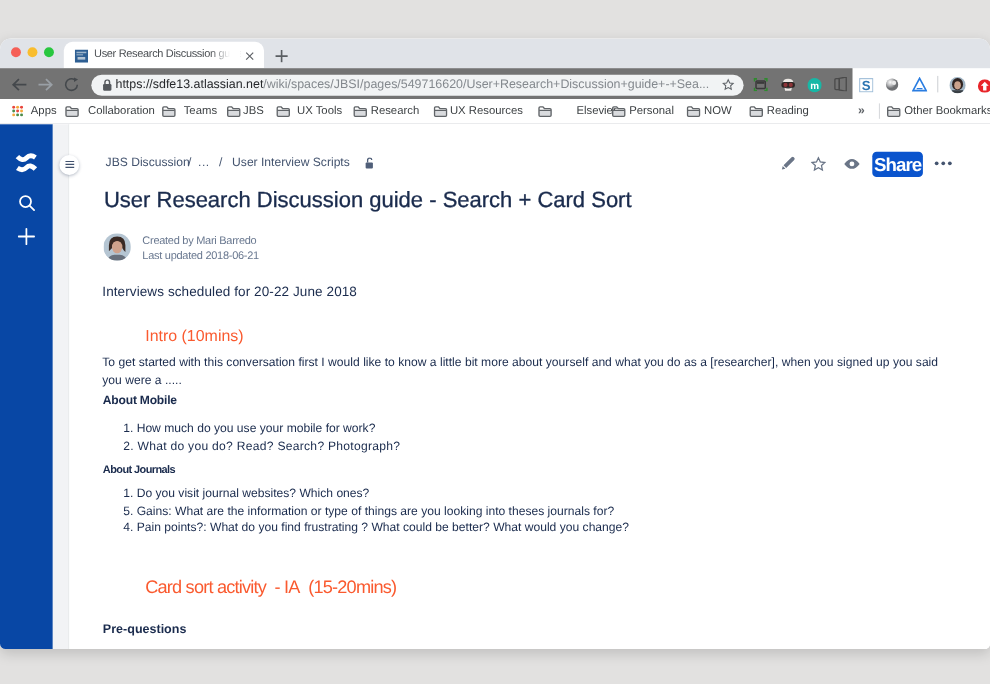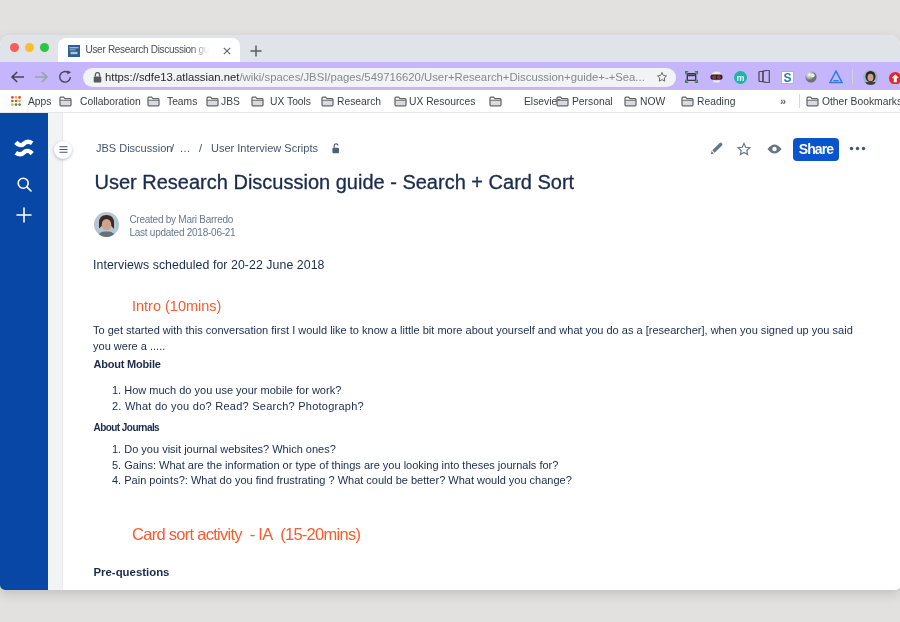--- a/index.html
+++ b/index.html
@@ -4,21 +4,21 @@
 <style>
   * { margin:0; padding:0; box-sizing:border-box; }
   html,body { width:900px; height:622px; overflow:hidden; font-family:"Liberation Sans", sans-serif; }
   body { background:#e2e1e0; position:relative; }
   .abs { position:absolute; }
   #win { position:absolute; left:0; top:35px; width:900px; height:555px;
          border-radius:10px 10px 5px 5px; box-shadow:0 4px 12px rgba(0,0,0,.15); overflow:hidden; background:#fff; }
   #tabbar { position:absolute; left:0; top:0; width:900px; height:27px; background:#e0e3e8; }
   .light { position:absolute; top:8px; width:9px; height:9px; border-radius:50%; }
   #tab { position:absolute; left:58px; top:3px; width:182px; height:24px; background:#fff; border-radius:8px 8px 0 0; }
-  #toolbar { position:absolute; left:0; top:27px; width:900px; height:28px; background:#c4b5fd;text-align:center; }
+  #toolbar { position:absolute; left:0; top:27px; width:775px; height:28px; background:#737373;text-align:center; }
   #omnibox { position:absolute; left:83px; top:5.5px; width:593px; height:19px; background:#f1f3f4; border-radius:9.5px; }
   #bookbar { position:absolute; left:0; top:55px; width:900px; height:23px; background:#fff; border-bottom:1px solid #e5e7e9; }
   .bk { position:absolute; top:0; height:22px; display:flex; align-items:center; font-size:10.3px; color:#3c4043; white-space:nowrap; }
   #content { position:absolute; left:0; top:78px; width:900px; height:477px; background:#fff; }
   #sidebar { position:absolute; left:0; top:0; width:48px; height:477px; background:#0847a5; }
   #sidegrey { position:absolute; left:48px; top:0; width:15px; height:477px; background:#f2f3f5; border-right:1px solid #e8eaec; }
   #main { position:absolute; left:63px; top:0; width:837px; height:477px; background:#fff; }
   .navy { color:#1a2b4d; }
   .orange { color:#fa5a2f;margin-left:38px; }
 </style>
@@ -240,21 +240,21 @@
       <svg class="abs" style="left:646.5px; top:29px;" width="13" height="13" viewBox="0 0 13 13">
         <path d="M0.8 12.2 L1.6 9 L4 11.4 Z M2.3 8.3 L9.6 1 Q10.6 0 11.6 1 L12 1.4 Q13 2.4 12 3.4 L4.7 10.7 Z" fill="#6a7587"></path>
       </svg>
       <svg class="abs" style="left:673.6px; top:28.5px;" width="14" height="14" viewBox="0 0 24 24">
         <path d="M12 2.5 L15 9 L22 9.8 L16.8 14.5 L18.2 21.5 L12 18 L5.8 21.5 L7.2 14.5 L2 9.8 L9 9 Z" fill="none" stroke="#6a7587" stroke-width="2"></path>
       </svg>
       <svg class="abs" style="left:704.1px; top:30.5px;" width="15" height="10" viewBox="0 0 15 10">
         <path d="M0.5 5 Q7.5 -4 14.5 5 Q7.5 14 0.5 5 Z" fill="#6a7587"></path>
         <circle cx="7.5" cy="5" r="2.2" fill="#fff"></circle>
       </svg>
-      <div class="abs" style="left:730px; top:25px; width:46px; height:23px; background:#0a54cd; border-radius:4px; color:#fff; font-size:14px; letter-spacing:-0.9px; font-weight:bold; text-align:center; line-height:23px;">Share</div>
+      <div class="abs" style="left:730px; top:25px; width:46px; height:23px; background:#0a54cd; border-radius:4px; color:#fff; font-size:17px; letter-spacing:-0.9px; font-weight:bold; text-align:center; line-height:23px;">Share</div>
       <svg class="abs" style="left:786px; top:33px;" width="22" height="5" viewBox="0 0 22 5">
         <circle cx="2.5" cy="2.5" r="1.7" fill="#44546f"></circle>
           <circle cx="8.5" cy="2.5" r="1.7" fill="#44546f"></circle>
           <circle cx="14.5" cy="2.5" r="1.7" fill="#44546f"></circle>
       </svg>
 
       <div class="abs navy" style="left:31.5px; top:58px; font-size:20px; -webkit-text-stroke:0.3px #1a2b4d; white-space:nowrap;">User Research Discussion guide - Search + Card Sort</div>
 
       <svg class="abs" style="left:31px; top:98.5px;" width="25" height="25" viewBox="0 0 50 50">
         <defs>

